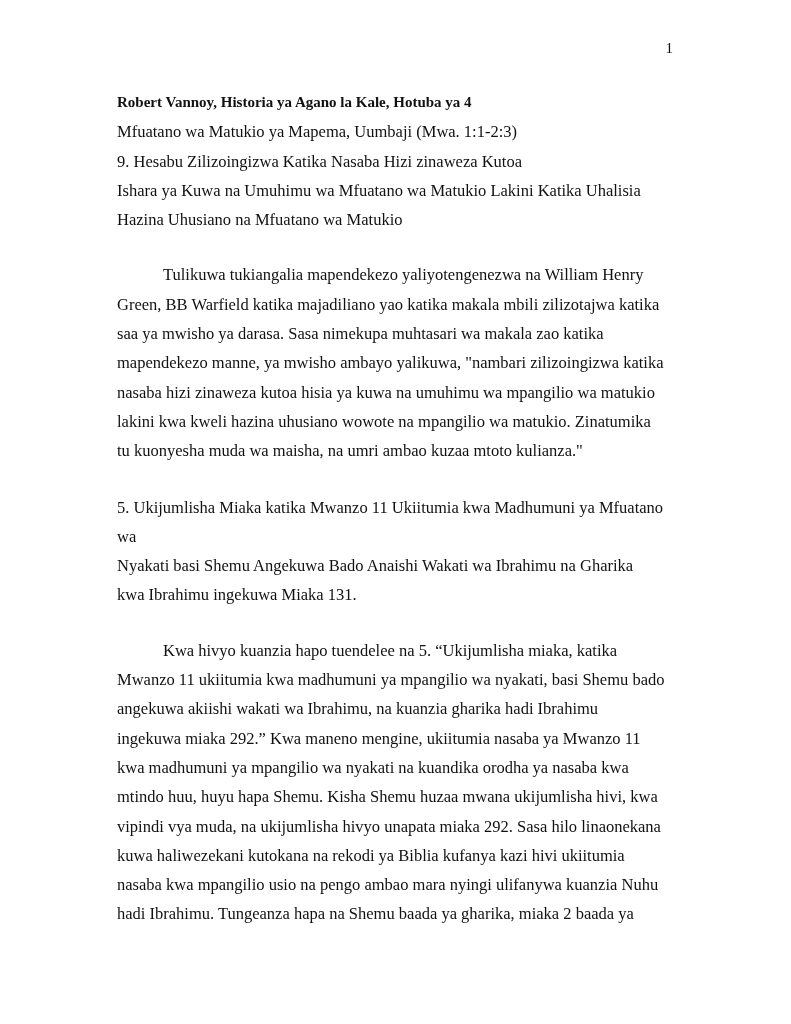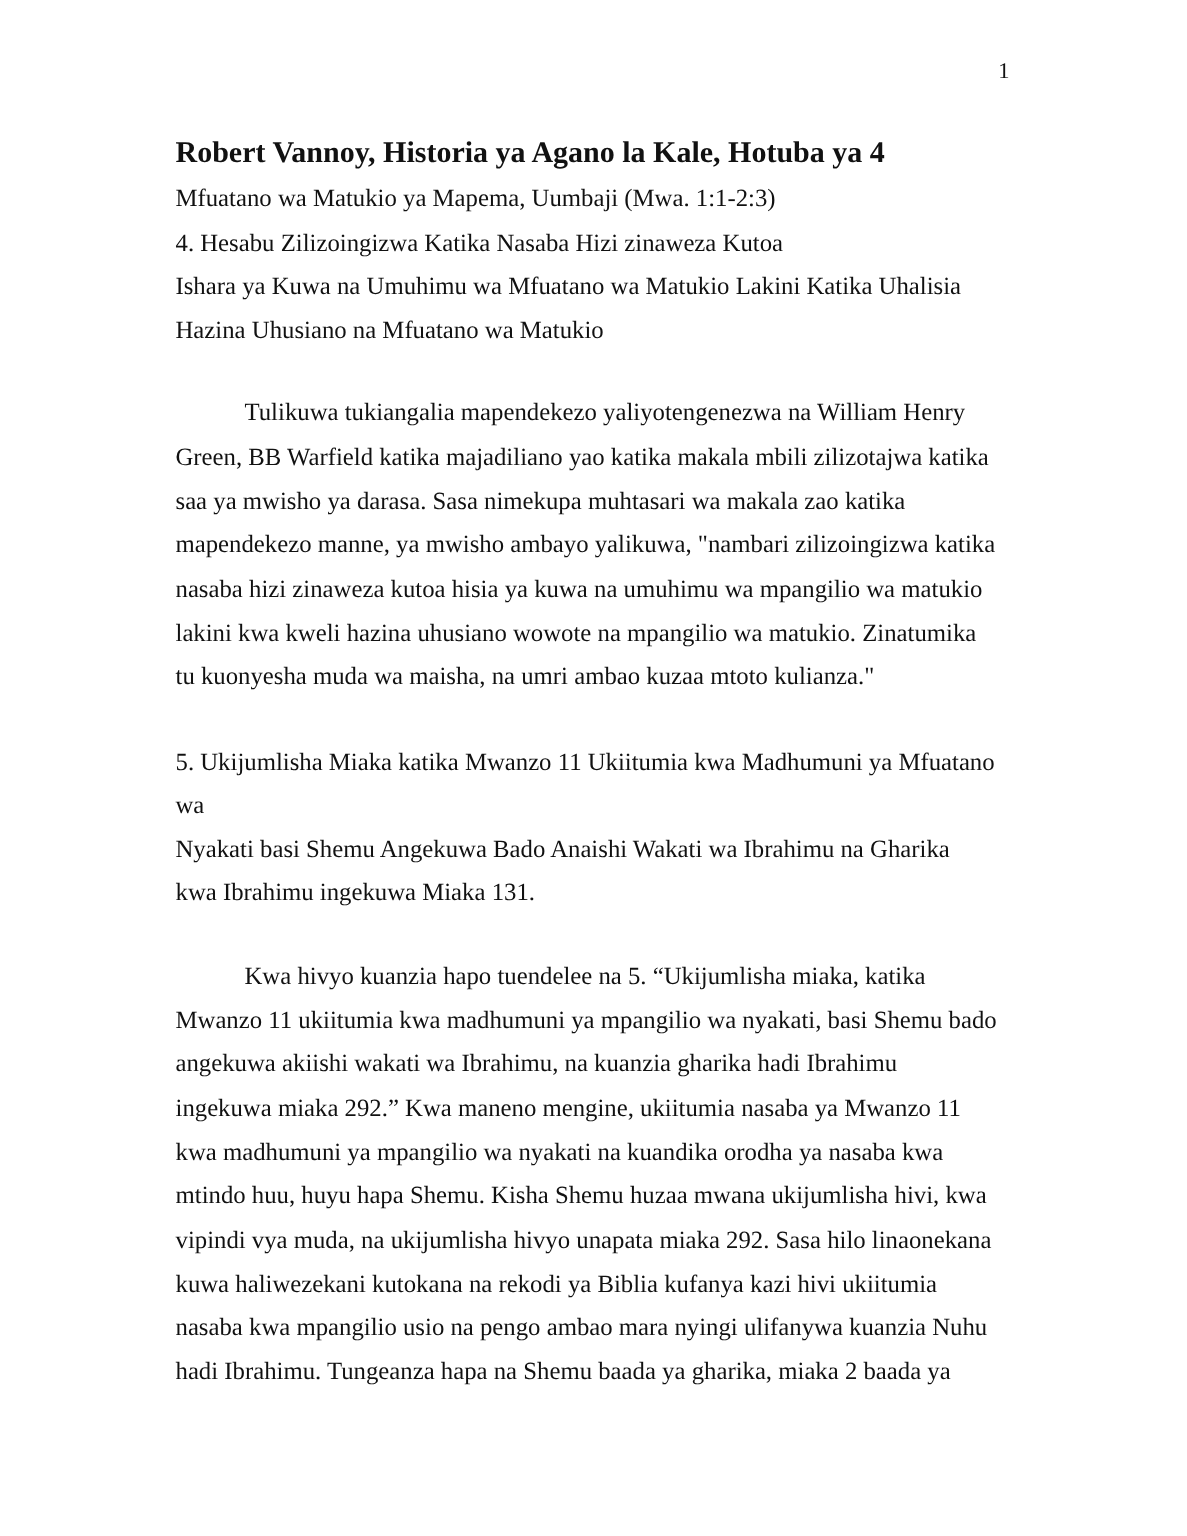--- a/index.html
+++ b/index.html
@@ -26,21 +26,21 @@
   .content {
     position: absolute;
     left: 117px;
     top: 88px;
     width: 560px;
     font-size: 16.5px;
     line-height: 29.3px;
   }
   .doc-title {
     margin: 0;
-    font-size: 20px;
+    font-size: 15px;
     font-weight: bold;
     line-height: 29.3px;
   }
   .block {
     margin: 0;
     white-space: pre-line;
   }
   .block.spaced {
     margin-top: 27px;
   }
@@ -53,21 +53,21 @@
 </head>
 <body>
 
 <div class="page">
   <div class="page-number">1</div>
 
   <div class="content">
     <h1 class="doc-title">Robert Vannoy, Historia ya Agano la Kale, Hotuba ya 4</h1>
 
     <div class="block">Mfuatano wa Matukio ya Mapema, Uumbaji (Mwa. 1:1-2:3)
-4. Hesabu Zilizoingizwa Katika Nasaba Hizi zinaweza Kutoa
+9. Hesabu Zilizoingizwa Katika Nasaba Hizi zinaweza Kutoa
 Ishara ya Kuwa na Umuhimu wa Mfuatano wa Matukio Lakini Katika Uhalisia
 Hazina Uhusiano na Mfuatano wa Matukio</div>
 
     <p class="para">Tulikuwa tukiangalia mapendekezo yaliyotengenezwa na William Henry
 Green, BB Warfield katika majadiliano yao katika makala mbili zilizotajwa katika
 saa ya mwisho ya darasa. Sasa nimekupa muhtasari wa makala zao katika
 mapendekezo manne, ya mwisho ambayo yalikuwa, "nambari zilizoingizwa katika
 nasaba hizi zinaweza kutoa hisia ya kuwa na umuhimu wa mpangilio wa matukio
 lakini kwa kweli hazina uhusiano wowote na mpangilio wa matukio. Zinatumika
 tu kuonyesha muda wa maisha, na umri ambao kuzaa mtoto kulianza."</p>

